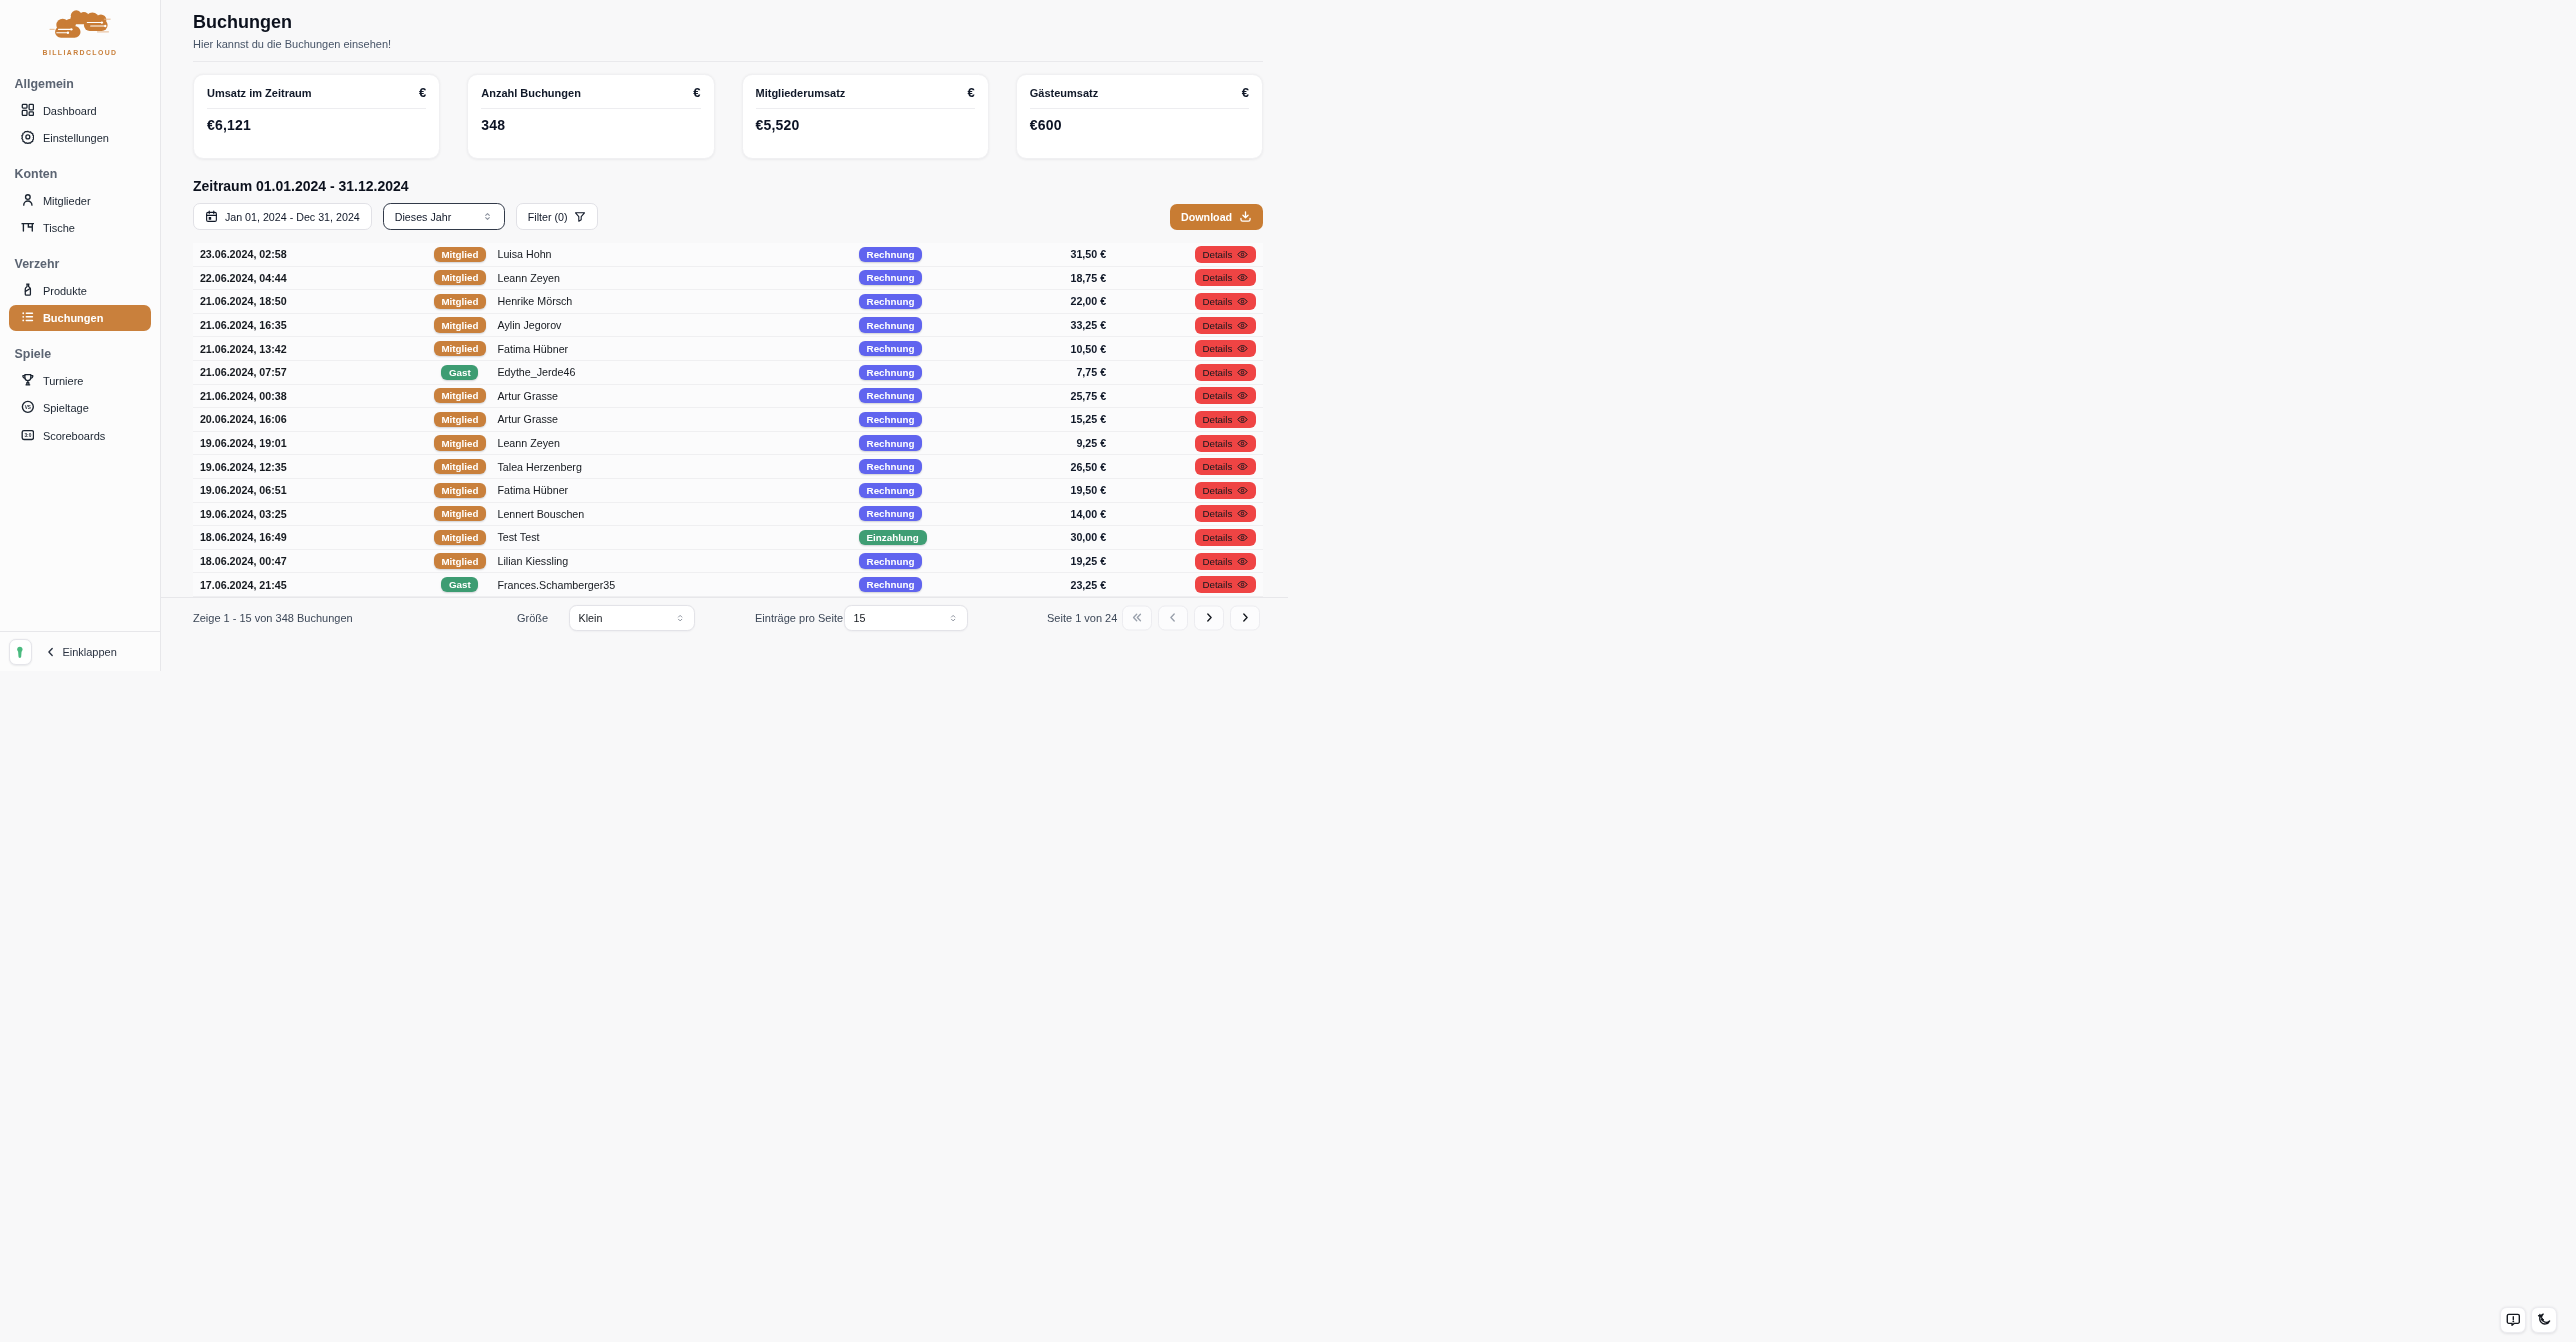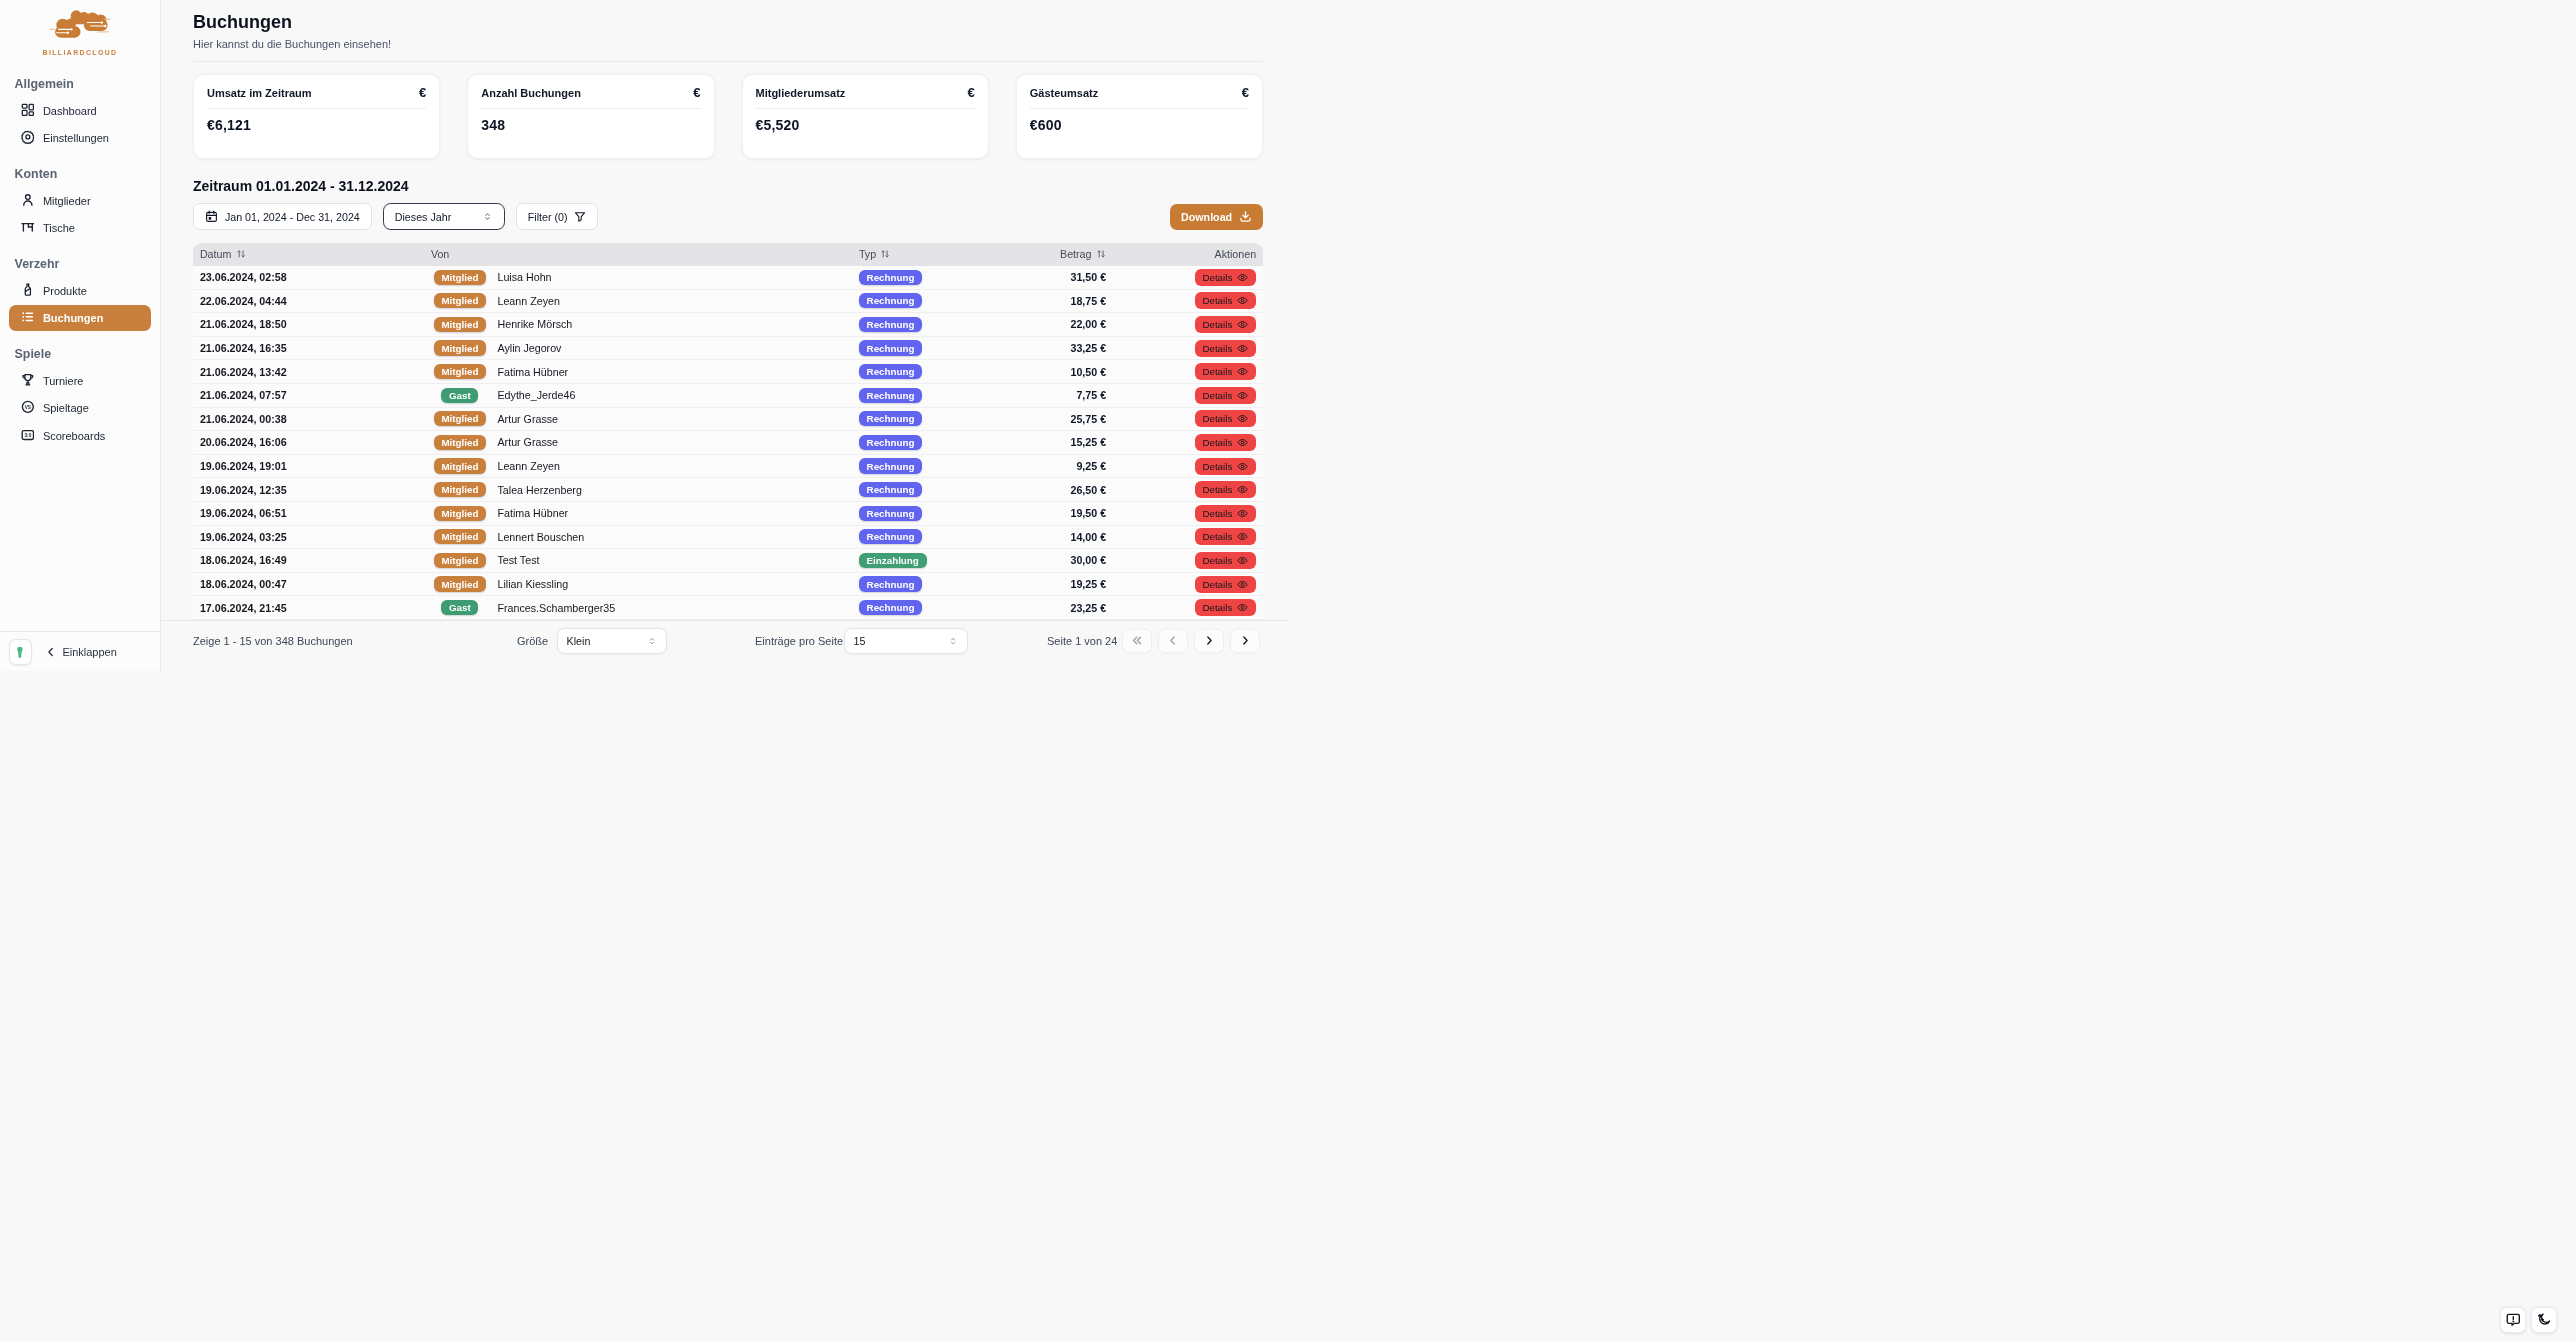--- a/index.html
+++ b/index.html
@@ -338,46 +338,20 @@
       </div>
       <button class="download-btn">
         <span>Download</span>
         <svg width="13" height="13" viewBox="0 0 16 16">
             <use href="#i-download"></use>
           </svg>
       </button>
     </div>
 
     <div class="table">
-      <div class="thead">
-        <div class="col col-datum th">
-          <span>Datum</span>
-          <svg class="sort-icon" width="10.3" height="10.3" viewBox="0 0 14 14">
-              <use href="#i-sort"></use>
-            </svg>
-        </div>
-        <div class="col col-von th">
-          <span>Von</span>
-        </div>
-        <div class="col col-typ th">
-          <span>Typ</span>
-          <svg class="sort-icon" width="10.3" height="10.3" viewBox="0 0 14 14">
-              <use href="#i-sort"></use>
-            </svg>
-        </div>
-        <div class="col col-betrag th">
-          <span>Betrag</span>
-          <svg class="sort-icon" width="10.3" height="10.3" viewBox="0 0 14 14">
-              <use href="#i-sort"></use>
-            </svg>
-        </div>
-        <div class="col col-aktionen th">
-          <span>Aktionen</span>
-        </div>
-      </div>
       <div id="tbody">
   <div class="trow">
     <div class="col col-datum">23.06.2024, 02:58</div>
     <div class="col col-von">
       <span class="badge-wrap">
                 <span class="badge b-von" style="background: rgb(201, 128, 60);">Mitglied</span>
               </span>
       <span class="name b-name">Luisa Hohn</span>
     </div>
     <div class="col col-typ">
@@ -700,21 +674,21 @@
                 </svg>
       </button>
     </div>
   </div>
 </div>
     </div>
 
     <div class="main-footer">
       <span class="abs f-text" style="left:32px">Zeige 1 - 15 von 348 Buchungen</span>
       <span class="abs f-text" style="left:356px">Größe</span>
-      <div class="abs f-select" style="left:396px;width:110px">
+      <div class="abs f-select" style="left:408px;width:126px">
         <span>Klein</span>
         <svg width="10.3" height="10.3" viewBox="0 0 16 16" style="color:#8a909c">
             <use href="#i-updown"></use>
           </svg>
       </div>
       <span class="abs f-text" style="left:594px">Einträge pro Seite</span>
       <div class="abs f-select" style="left:683px;width:124px">
         <span>15</span>
         <svg width="10.3" height="10.3" viewBox="0 0 16 16" style="color:#8a909c">
             <use href="#i-updown"></use>

